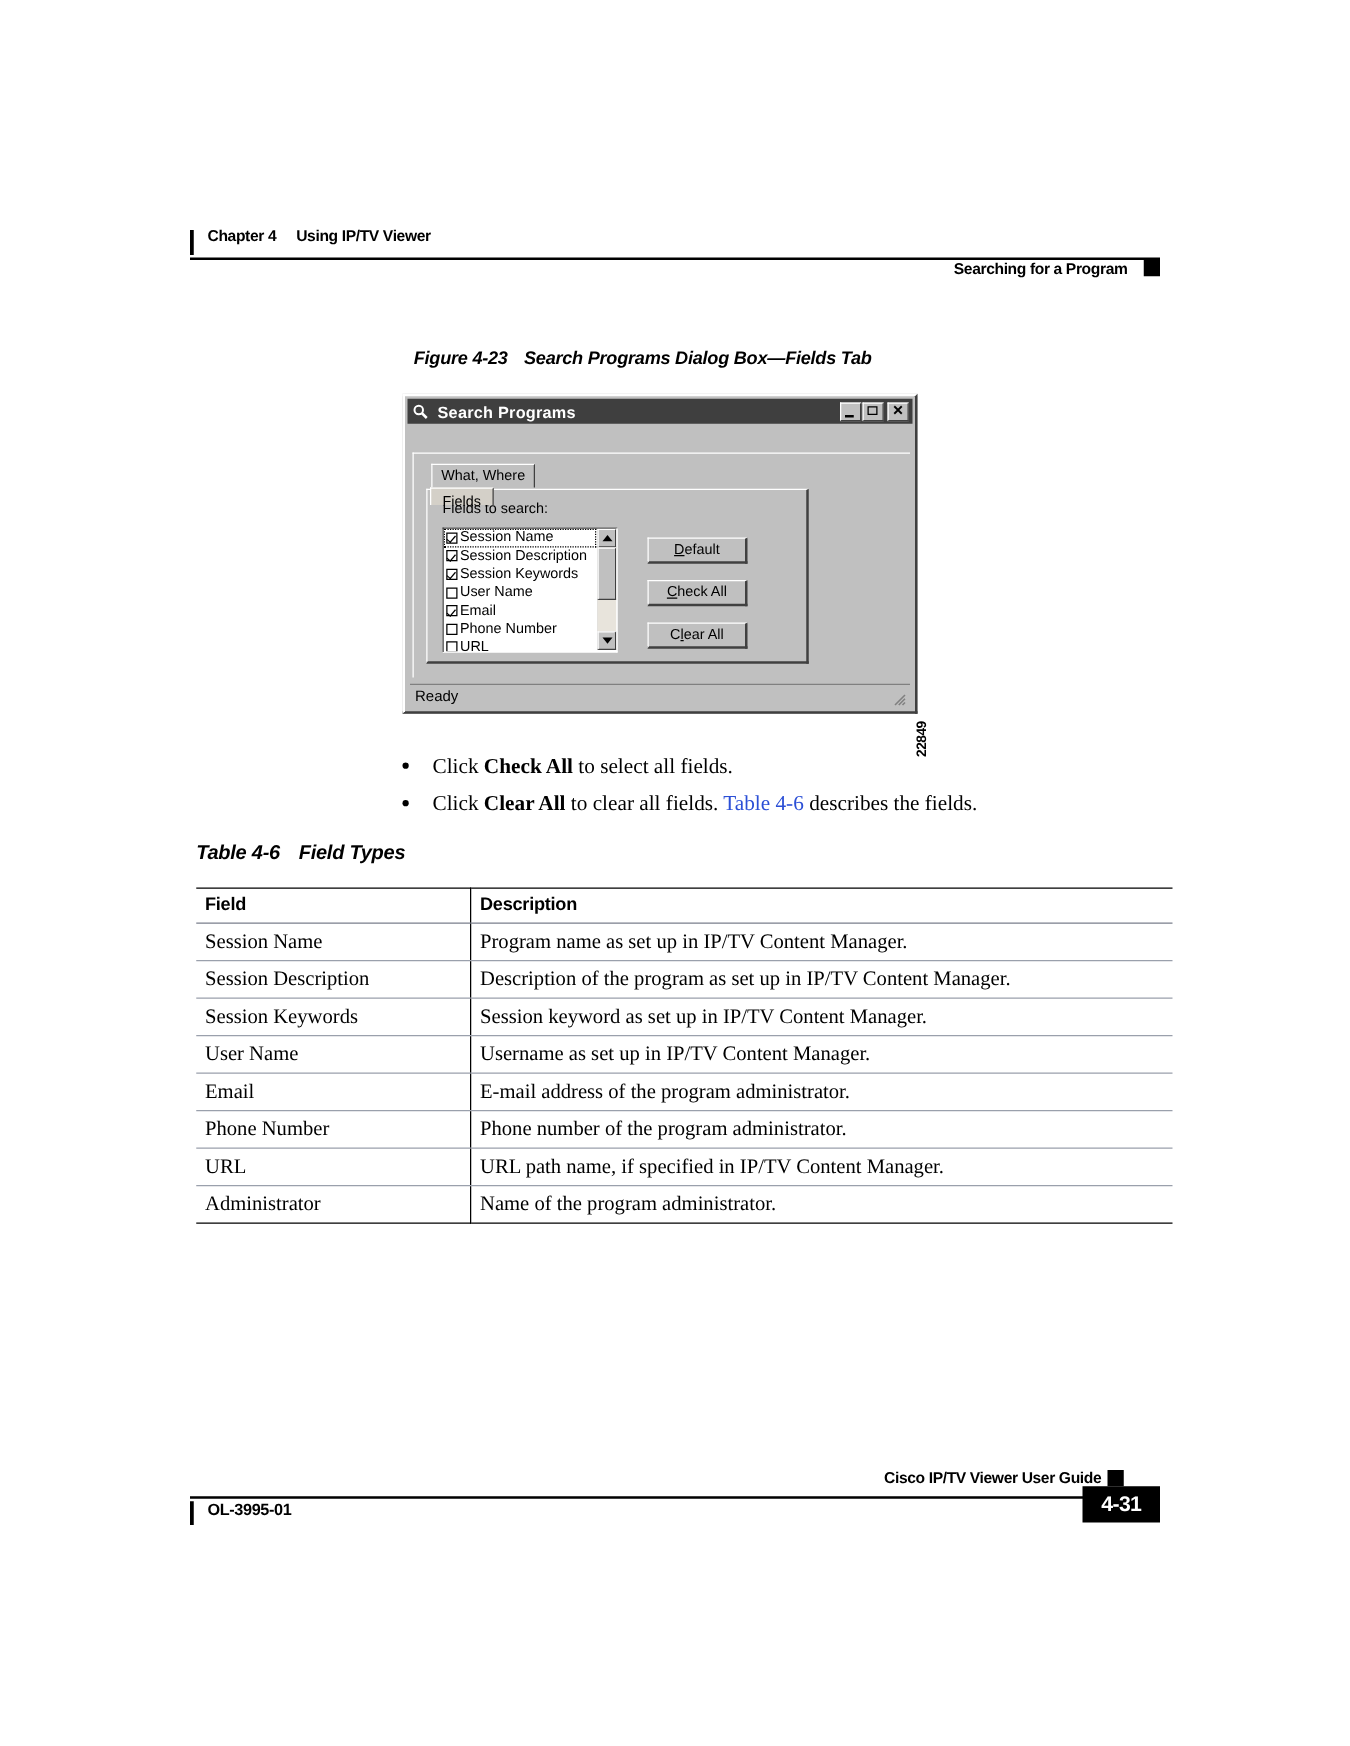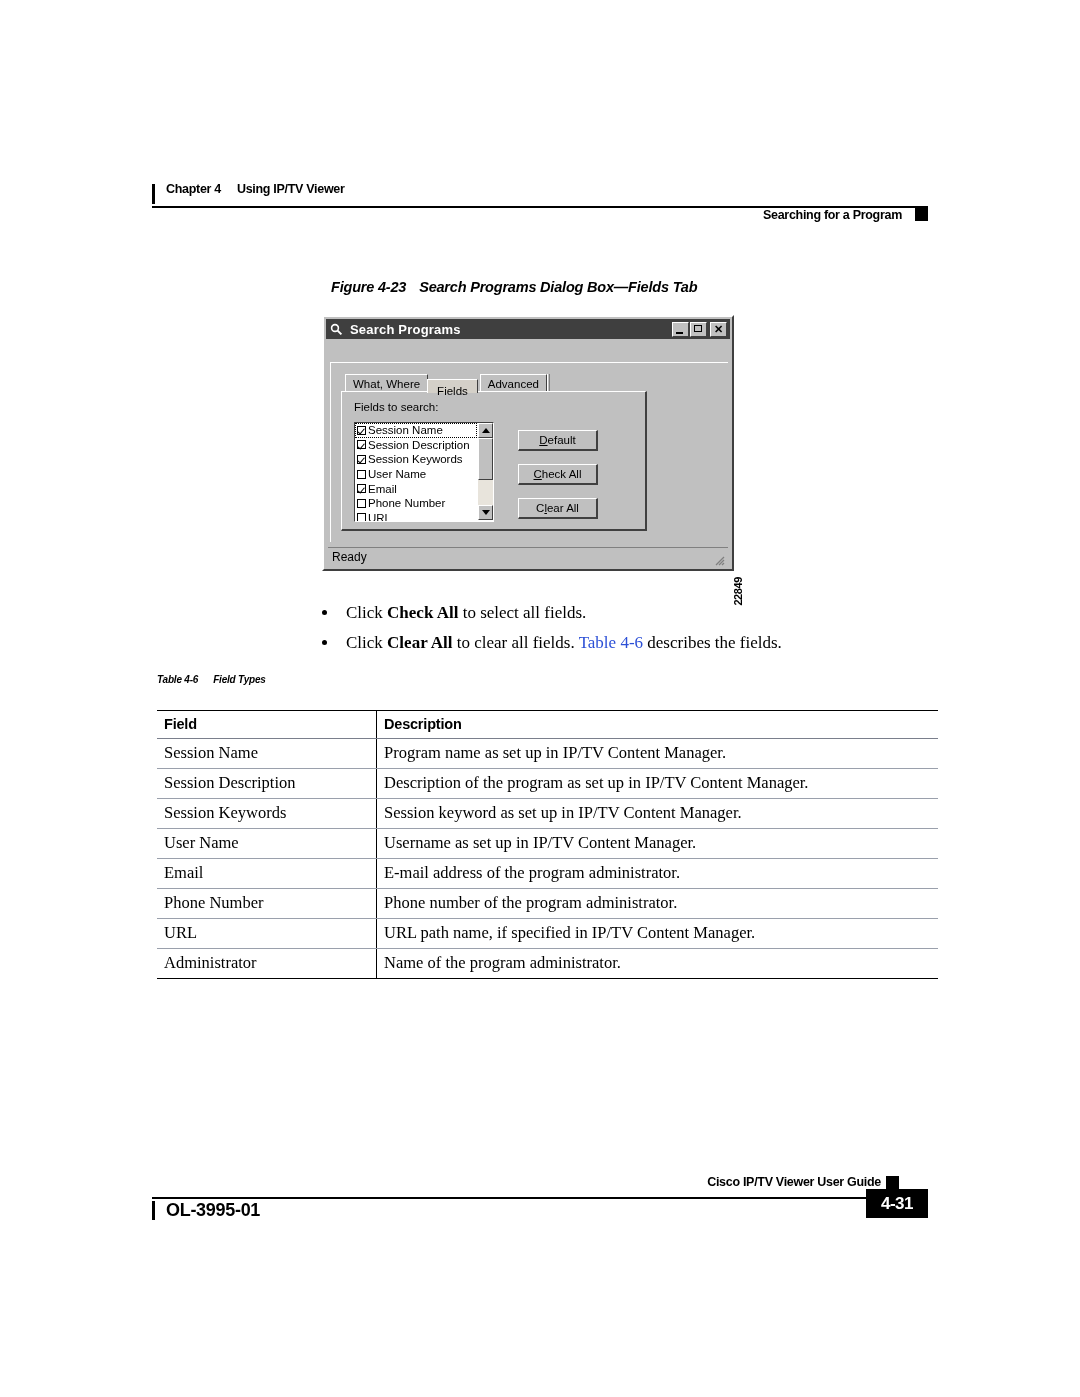--- a/index.html
+++ b/index.html
@@ -195,21 +195,22 @@
     border-left: 1.5px solid #ffffff;
     box-sizing: border-box;
   }
 
   
   .tabstrip {
     position: absolute;
     left: 14px; top: 8px;
     height: 22px;
     display: flex;
-    align-items: flex-end;
+    align-items: flex-start;
+    flex-direction: column;
   }
   .tab {
     position: relative;
     background: #c0c0c0;
     border-top: 1.5px solid #ffffff;
     border-left: 1.5px solid #ffffff;
     border-right: 1.5px solid #404040;
     box-sizing: border-box;
     font-size: 11.5px;
     padding: 2px 7px 3px 7px;
@@ -458,21 +459,21 @@
   .link { color: #2b4fd6; }
 
   
   .table-caption {
     position: absolute;
     left: 157px;
     top: 674px;
     font-family: "Liberation Sans", sans-serif;
     font-style: italic;
     font-weight: bold;
-    font-size: 10px;
+    font-size: 16px;
     letter-spacing: -0.2px;
     white-space: nowrap;
   }
   .table-caption .tbl-num { margin-right: 15px; }
 
   .data-table {
     position: absolute;
     left: 157px;
     top: 710px;
     width: 766px;
@@ -544,21 +545,21 @@
     width: 3px;
     height: 19px;
     background: #000;
   }
   .ftr-docid {
     position: absolute;
     left: 14px;
     top: 25px;
     font-family: "Liberation Sans", sans-serif;
     font-weight: bold;
-    font-size: 18px;
+    font-size: 13px;
     letter-spacing: -0.3px;
     white-space: nowrap;
   }
   .ftr-pagebox {
     position: absolute;
     right: 0;
     top: 14px;
     width: 62px;
     height: 29px;
     background: #000;

